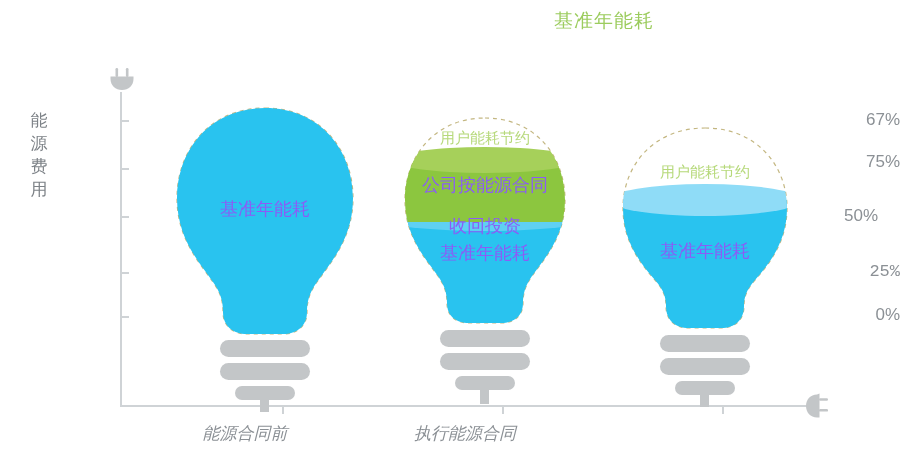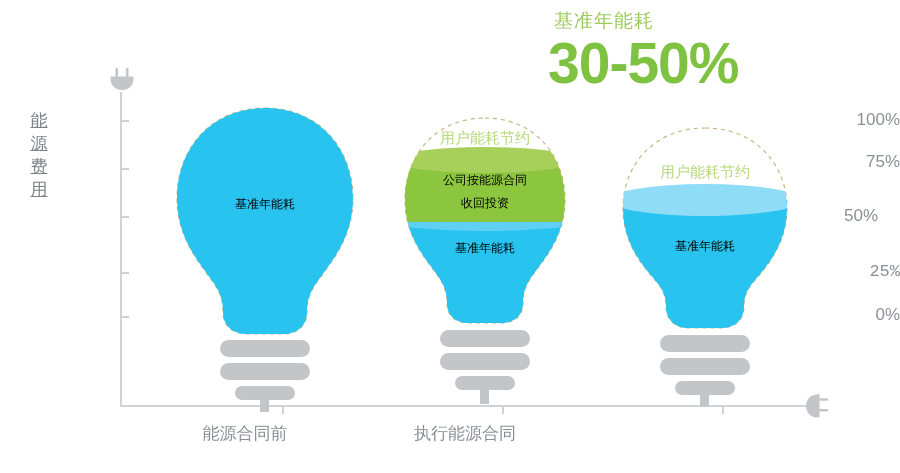--- a/index.html
+++ b/index.html
@@ -77,21 +77,20 @@
   .axis-title {
     position: absolute;
     left: 28px;
     top: 110px;
     width: 22px;
     font-size: 17px;
     color: #7d8287;
     line-height: 1.35;
     text-align: center;
     letter-spacing: 0;
-    text-decoration: underline;
   }
 
   .ytick {
     position: absolute;
     right: 0;
     width: 78px;
     text-align: right;
     font-size: 17px;
     color: #8b9095;
     white-space: nowrap;
@@ -113,41 +112,42 @@
     background: #cfd3d6;
   }
   .xlabel {
     position: absolute;
     top: 422px;
     font-size: 17px;
     color: #8b9095;
     text-align: center;
     width: 220px;
     white-space: nowrap;
+    font-style: italic;
   }
 
   
   .bulb-group {
     position: absolute;
     top: 0;
     width: 220px;
     height: 340px;
   }
   .bulb-svg {
     position: absolute;
     left: 0;
     top: 0;
   }
 
   .bulb-text {
     position: absolute;
     width: 100%;
     text-align: center;
-    color: #000000;
-    font-size: 12px;
+    color: #8b5cf6;
+    font-size: 18px;
     line-height: 1.45;
     pointer-events: none;
     white-space: nowrap;
   }
   .saving-text {
     position: absolute;
     width: 100%;
     text-align: center;
     color: #b6d97a;
     font-size: 15px;
@@ -155,21 +155,20 @@
     white-space: nowrap;
   }
 </style>
 </head>
 <body>
 
 <div id="stage">
 
   <div class="callout">
     <div class="callout-sub">基准年能耗</div>
-    <div class="callout-big">30-50%</div>
   </div>
 
   <div class="axis-y-line"></div>
   <div class="axis-x-line"></div>
 
   <div class="plug-top">
     <svg width="28" height="26" viewBox="0 0 28 26">
       <rect x="7.5" y="0" width="2.6" height="9" rx="1.2" fill="#c3c6c8"></rect>
       <rect x="17.9" y="0" width="2.6" height="9" rx="1.2" fill="#c3c6c8"></rect>
       <path d="M2.5 8.5 H25.5 L25.5 11 C25.5 17.5 20.5 22 14 22 C7.5 22 2.5 17.5 2.5 11 Z" fill="#c3c6c8"></path>
@@ -179,21 +178,21 @@
   <div class="plug-right">
     <svg width="28" height="28" viewBox="0 0 28 28">
       <rect x="19" y="6.2" width="9" height="2.6" rx="1.2" fill="#c3c6c8"></rect>
       <rect x="19" y="17" width="9" height="2.6" rx="1.2" fill="#c3c6c8"></rect>
       <path d="M19.5 1.5 V25.5 H17 C10.5 25.5 6 20.5 6 14 C6 7.5 10.5 2.5 17 2.5 Z" fill="#c3c6c8"></path>
     </svg>
   </div>
 
   <div class="axis-title">能源费用</div>
 
-  <div class="ytick" style="top:110px;">100%</div>
+  <div class="ytick" style="top:110px;">67%</div>
   <div class="ytick" style="top:152px;">75%</div>
   <div class="ytick" style="top:206px;text-align:center;">50%</div>
   <div class="ytick" style="top:262px;font-family:Liberation Mono, monospace;">25%</div>
   <div class="ytick" style="top:305px;">0%</div>
 
   <div class="ytick-mark" style="top:120px;"></div>
   <div class="ytick-mark" style="top:168px;"></div>
   <div class="ytick-mark" style="top:216px;"></div>
   <div class="ytick-mark" style="top:272px;"></div>
   <div class="ytick-mark" style="top:316px;"></div>
@@ -285,21 +284,21 @@
       </g>
 
       <rect x="65" y="330" width="90" height="17" rx="8.5" fill="#c3c6c8"></rect>
       <rect x="65" y="353" width="90" height="17" rx="8.5" fill="#c3c6c8"></rect>
       <rect x="80" y="376" width="60" height="14" rx="7" fill="#c3c6c8"></rect>
       <rect x="105" y="388" width="9" height="16" fill="#c3c6c8"></rect>
     </svg>
 
     <div class="saving-text" style="top:128px;">用户能耗节约</div>
     <div class="bulb-text" style="top:172px;">公司按能源合同</div>
-    <div class="bulb-text" style="top:195px;">收回投资</div>
+    <div class="bulb-text" style="top:213px;">收回投资</div>
     <div class="bulb-text" style="top:240px;">基准年能耗</div>
   </div>
 
   <div class="bulb-group" style="left:595px;">
     <svg class="bulb-svg" width="220" height="473" viewBox="0 0 220 473">
       <defs>
         <clipPath id="bulbClip3">
           <path d="M110 128
                    C 162 128 192 166 192 208
                    C 192 240 176 262 160 280

